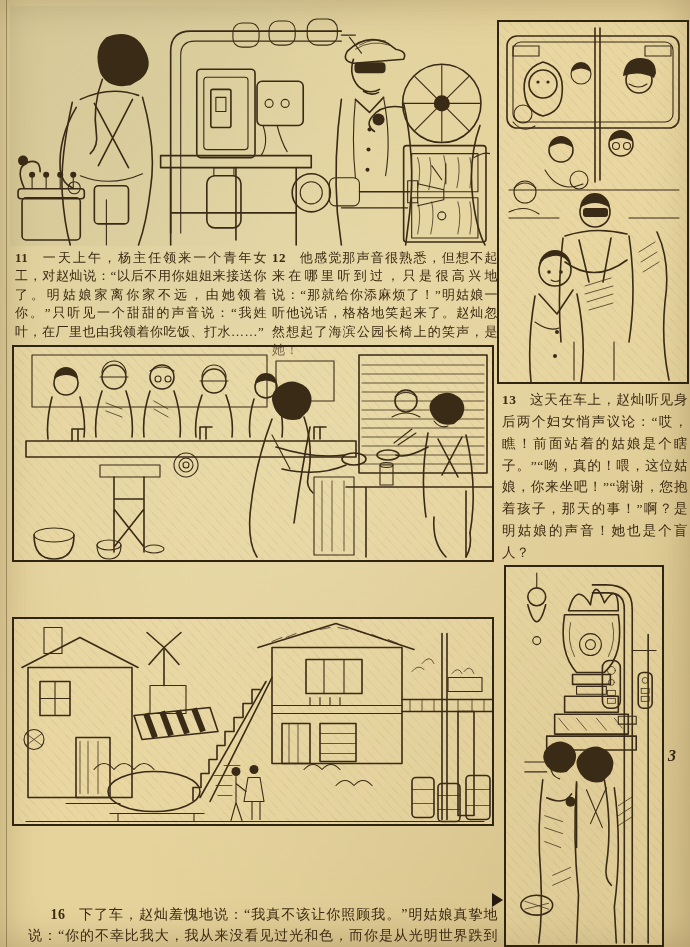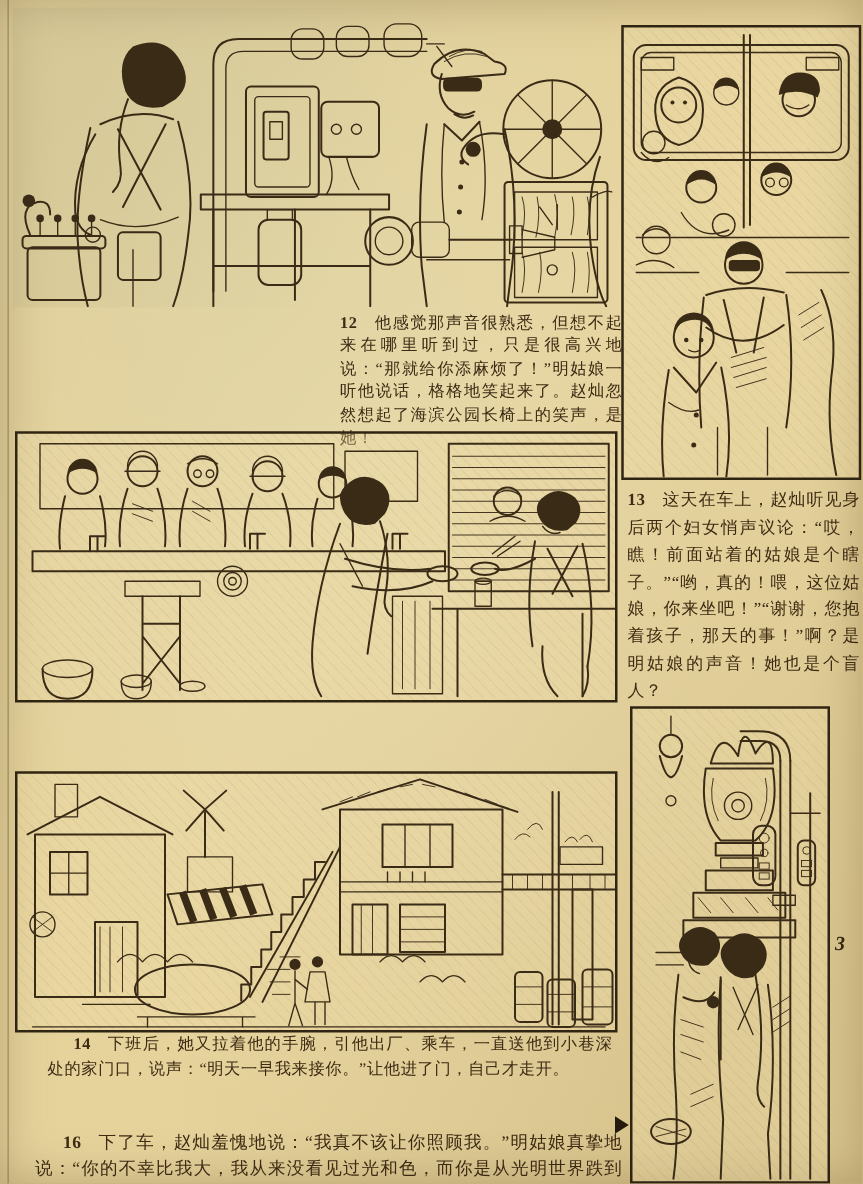--- a/index.html
+++ b/index.html
@@ -184,20 +184,21 @@
       <path class="ln" d="M36 274 Q28 320 32 360 M78 272 Q88 320 82 360"></path>
       <circle class="fl" cx="58" cy="310" r="2"></circle>
         <circle class="fl" cx="56" cy="334" r="2"></circle>
       <path class="ln2" d="M36 300 q14 10 24 6"></path>
 
       <path class="ln" d="M158 210 q14 30 8 70 q-4 40 4 78"></path>
       <path class="thin" d="M140 230 l16 -10 M142 240 l16 -10 M144 250 l16 -10"></path>
     </svg>
   </div>
 
+  <p class="cap" id="cap11"><span class="num">11</span><span>一天上午，杨主任领来一个青年女工，对赵灿说：“以后不用你姐姐来接送你了。明姑娘家离你家不远，由她领着你。”只听见一个甜甜的声音说：“我姓叶，在厂里也由我领着你吃饭、打水……”</span></p>
 
   <p class="cap" id="cap12"><span class="num">12</span><span>他感觉那声音很熟悉，但想不起来在哪里听到过，只是很高兴地说：“那就给你添麻烦了！”明姑娘一听他说话，格格地笑起来了。赵灿忽然想起了海滨公园长椅上的笑声，是她！</span></p>
 
   <div class="panel framed" id="panelCafeteria" style="left:12px;top:345px;width:478px;height:213px;" title="factory canteen: workers queue at counter, braided girl hands food bowl to blind man">
     <svg viewBox="0 0 478 213">
       <rect class="ln2" x="18" y="8" width="235" height="52"></rect>
       <rect class="ln2" x="262" y="14" width="58" height="40"></rect>
 
       <g>
         <circle class="ln" cx="52" cy="36" r="12"></circle>
@@ -383,21 +384,20 @@
       <path class="ln2" d="M80 224 L96 262 M100 222 L84 258"></path>
       <circle class="fl" cx="64" cy="236" r="5"></circle>
 
       <ellipse class="ln" cx="30" cy="340" rx="16" ry="10"></ellipse>
       <path class="thin" d="M18 336 l24 8 M18 344 l24 -6"></path>
 
       <path class="thin" d="M112 240 l14 -9 M112 250 l14 -9 M112 260 l14 -9 M46 310 l18 -8 M46 320 l18 -8"></path>
     </svg>
   </div>
 
-  <p class="cap" id="cap14"><span class="num">14</span><span>下班后，她又拉着他的手腕，引他出厂、乘车，一直送他到小巷深处的家门口，说声：“明天一早我来接你。”让他进了门，自己才走开。</span></p>
 
   <p class="cap" id="cap16"><span class="num">16</span><span>下了车，赵灿羞愧地说：“我真不该让你照顾我。”明姑娘真挚地说：“你的不幸比我大，我从来没看见过光和色，而你是从光明世界跌到黑暗中来的。”“可我是个男子汉！”“是男子汉，就要挺起腰杆过日子！”</span></p>
 
   <div id="contTri"></div>
 
   <div id="pageNum">3</div>
 
 </div>
 
 </body></html>

